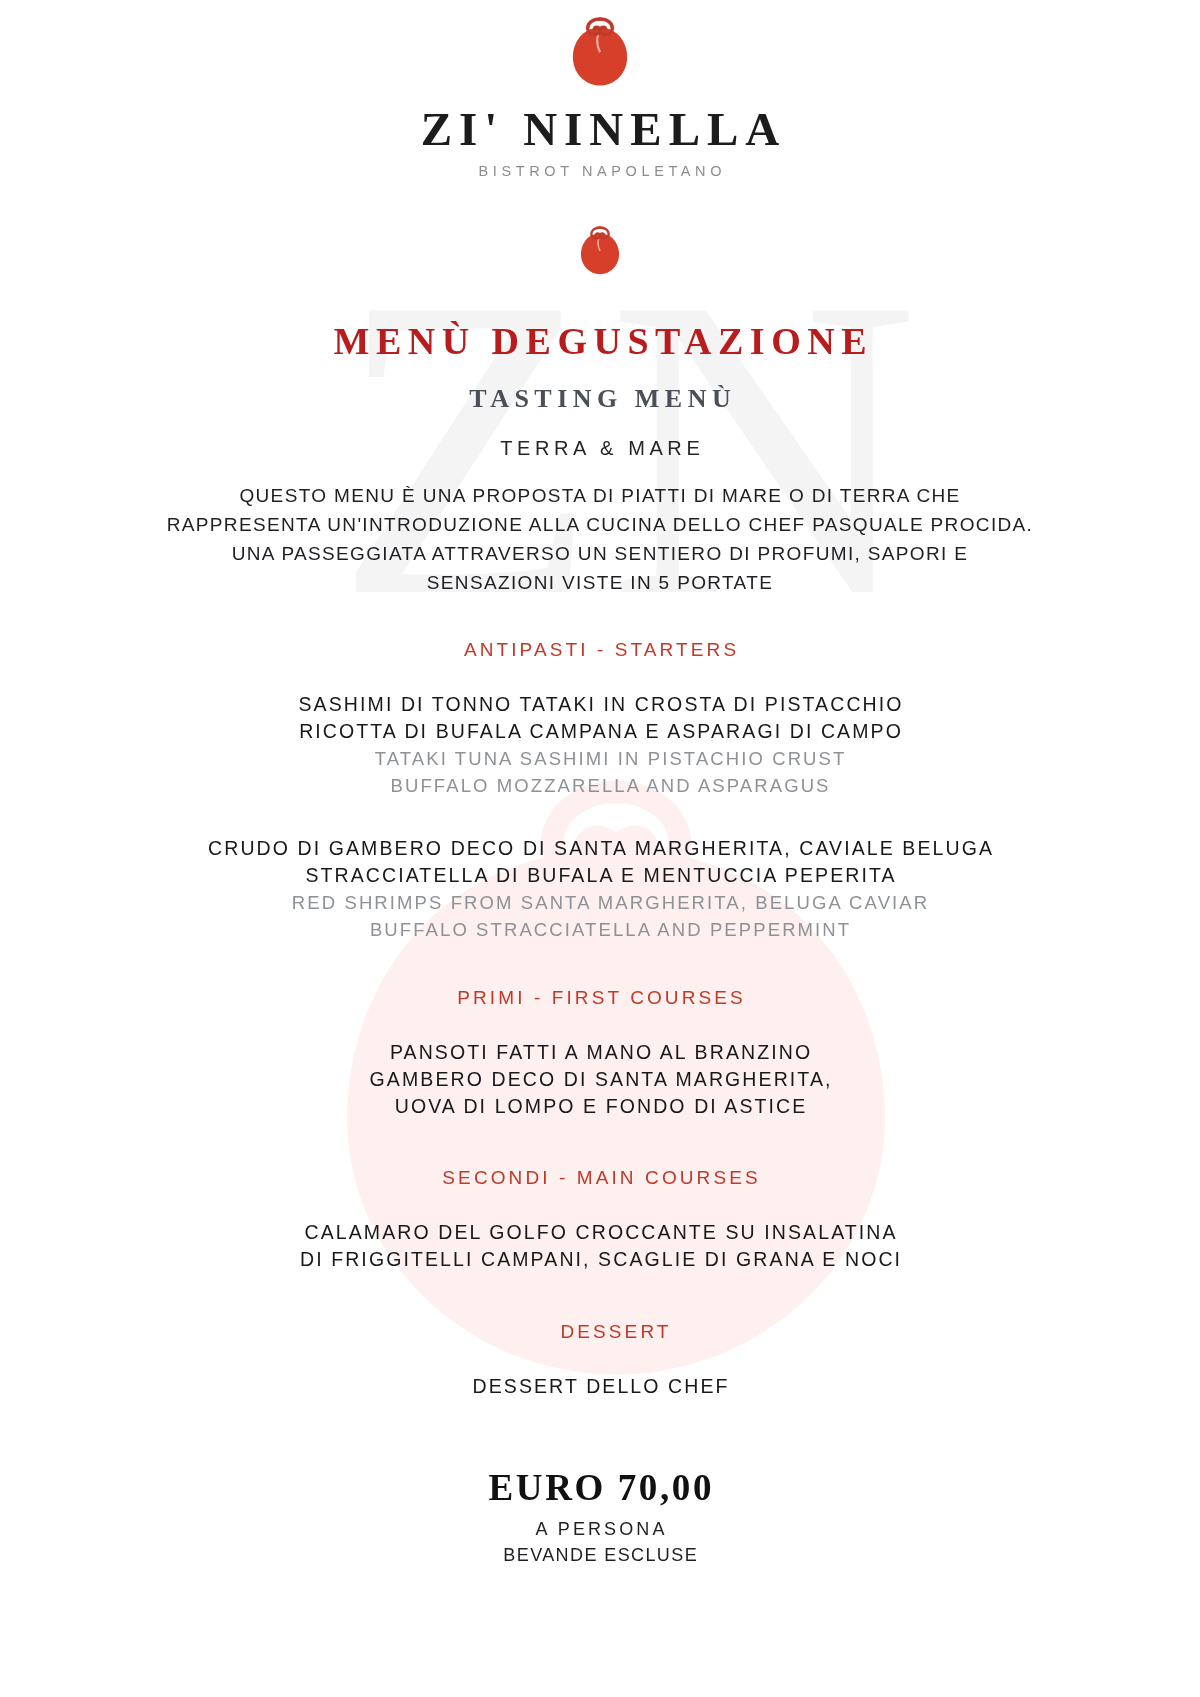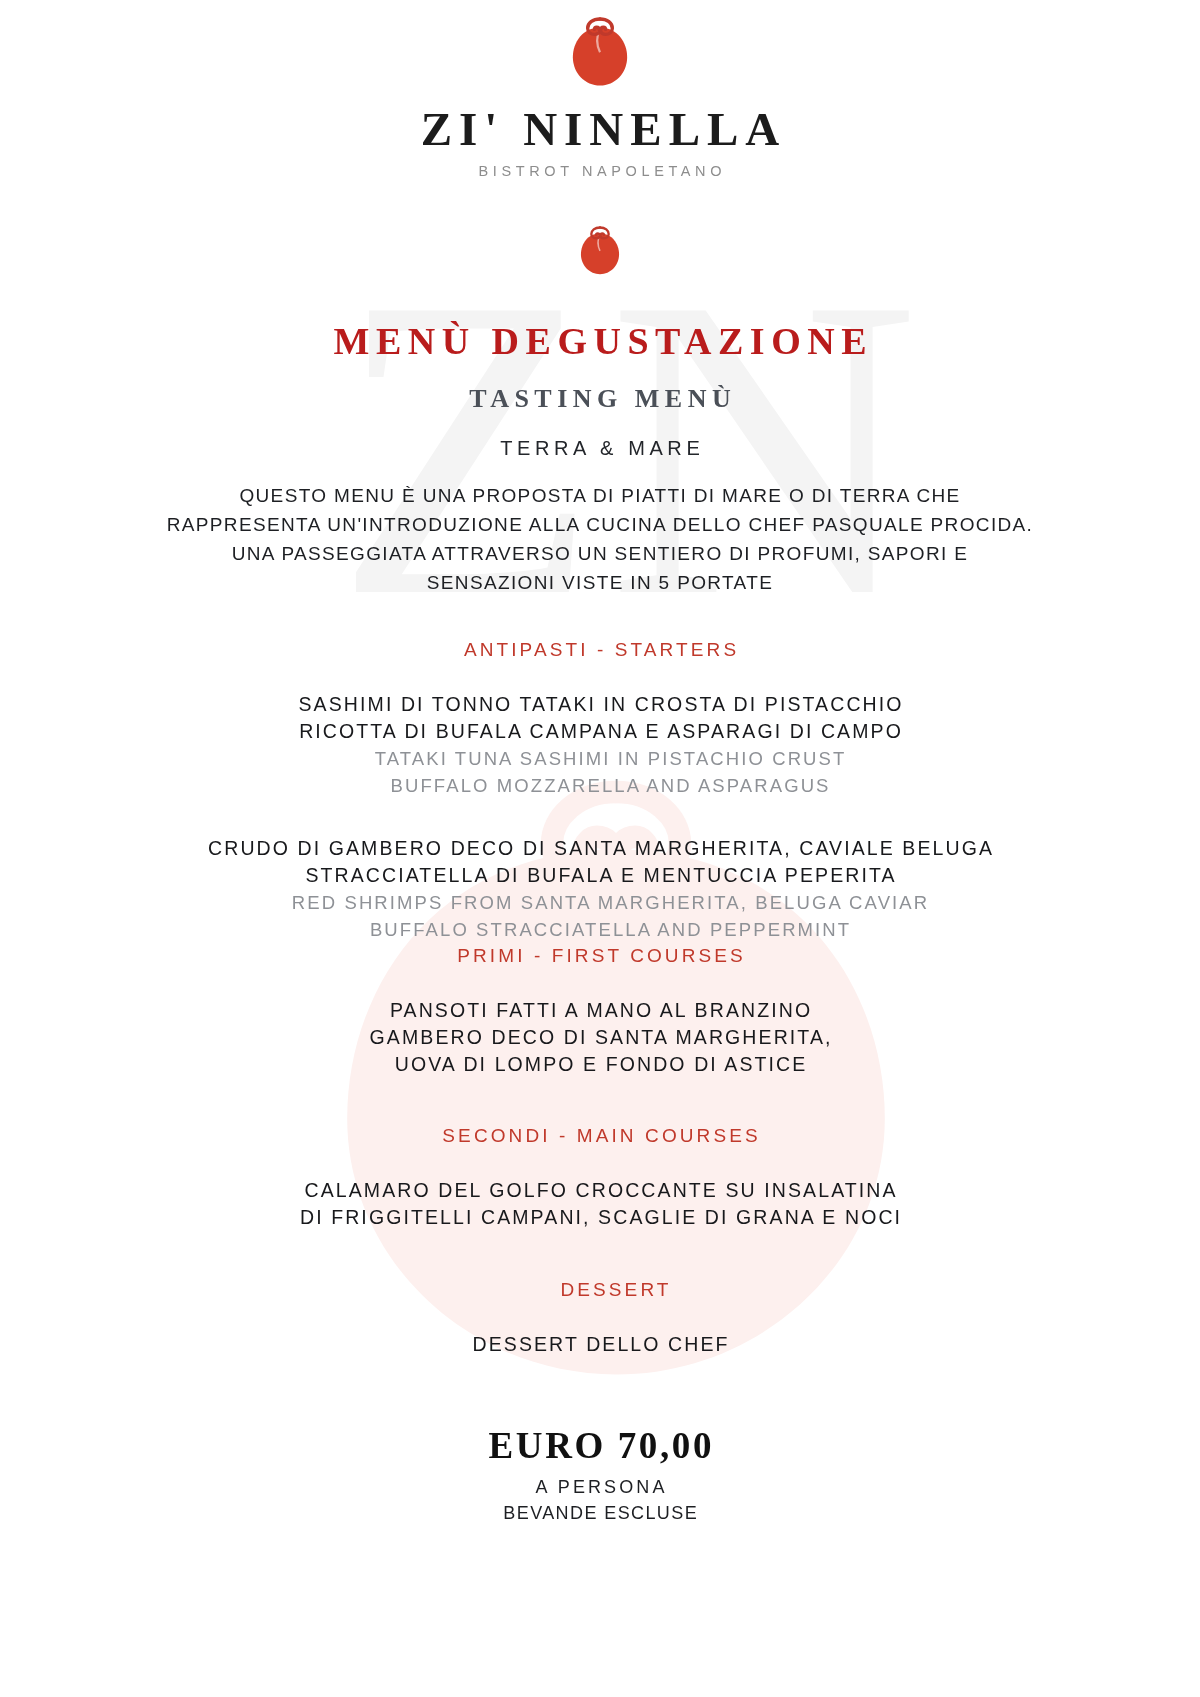--- a/index.html
+++ b/index.html
@@ -138,21 +138,21 @@
   .welcome span { display: block; }
 
   .section-head {
     color: #c0392b;
     font-size: 19px;
     line-height: 26px;
     letter-spacing: 3.1px;
     text-indent: 3.1px;
   }
   .sh-antipasti { margin-top: 40px; }
-  .sh-primi     { }
+  .sh-primi     { margin-top: 42px; }
   .sh-secondi   { margin-top: 45px; }
   .sh-dessert   { margin-top: 46px; padding-left: 29px; }
 
   .dish { margin-top: 28px; }
   .dish-it {
     font-size: 19.5px;
     line-height: 27px;
     letter-spacing: 2.1px;
     color: #18191c;
     text-indent: 2.1px;

